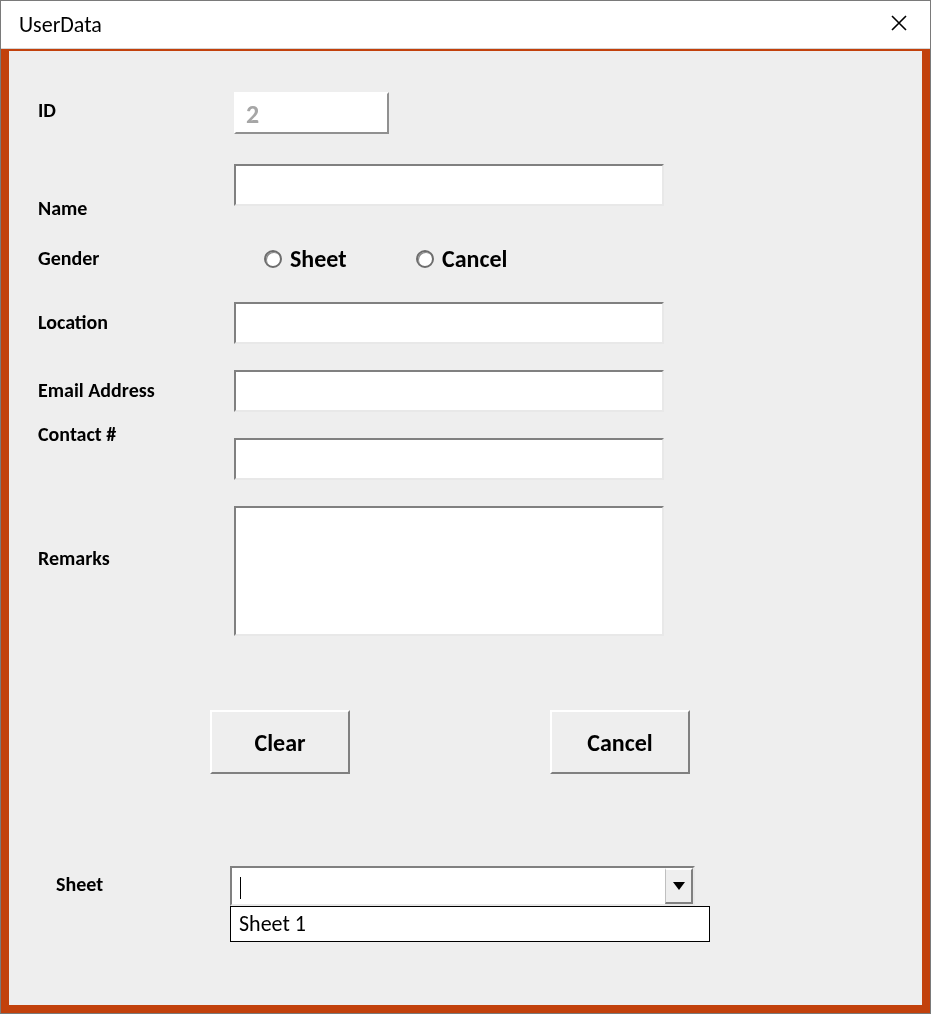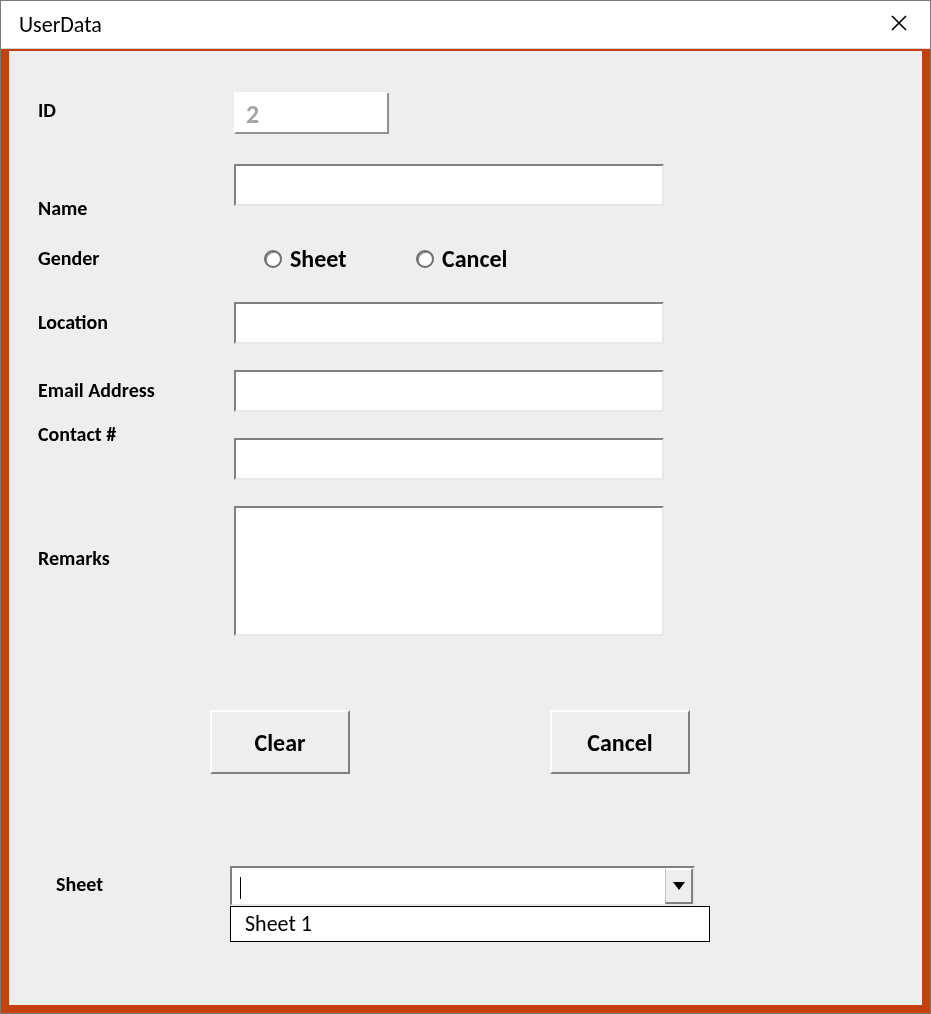--- a/index.html
+++ b/index.html
@@ -154,21 +154,21 @@
   }
   .dropdown {
     position: absolute;
     left: 220px; top: 854px; width: 480px;
     background: #fff;
     border: 1px solid #000;
     font-weight: 400;
     font-size: 22px;
   }
   .dropdown .opt {
-    padding: 2px 14px;
+    padding: 2px 8px;
     cursor: pointer;
     line-height: 1.35;
   }
 </style>
 </head>
 <body>
 
 <div class="window">
   <div class="titlebar">
     <span class="title">UserData</span>

